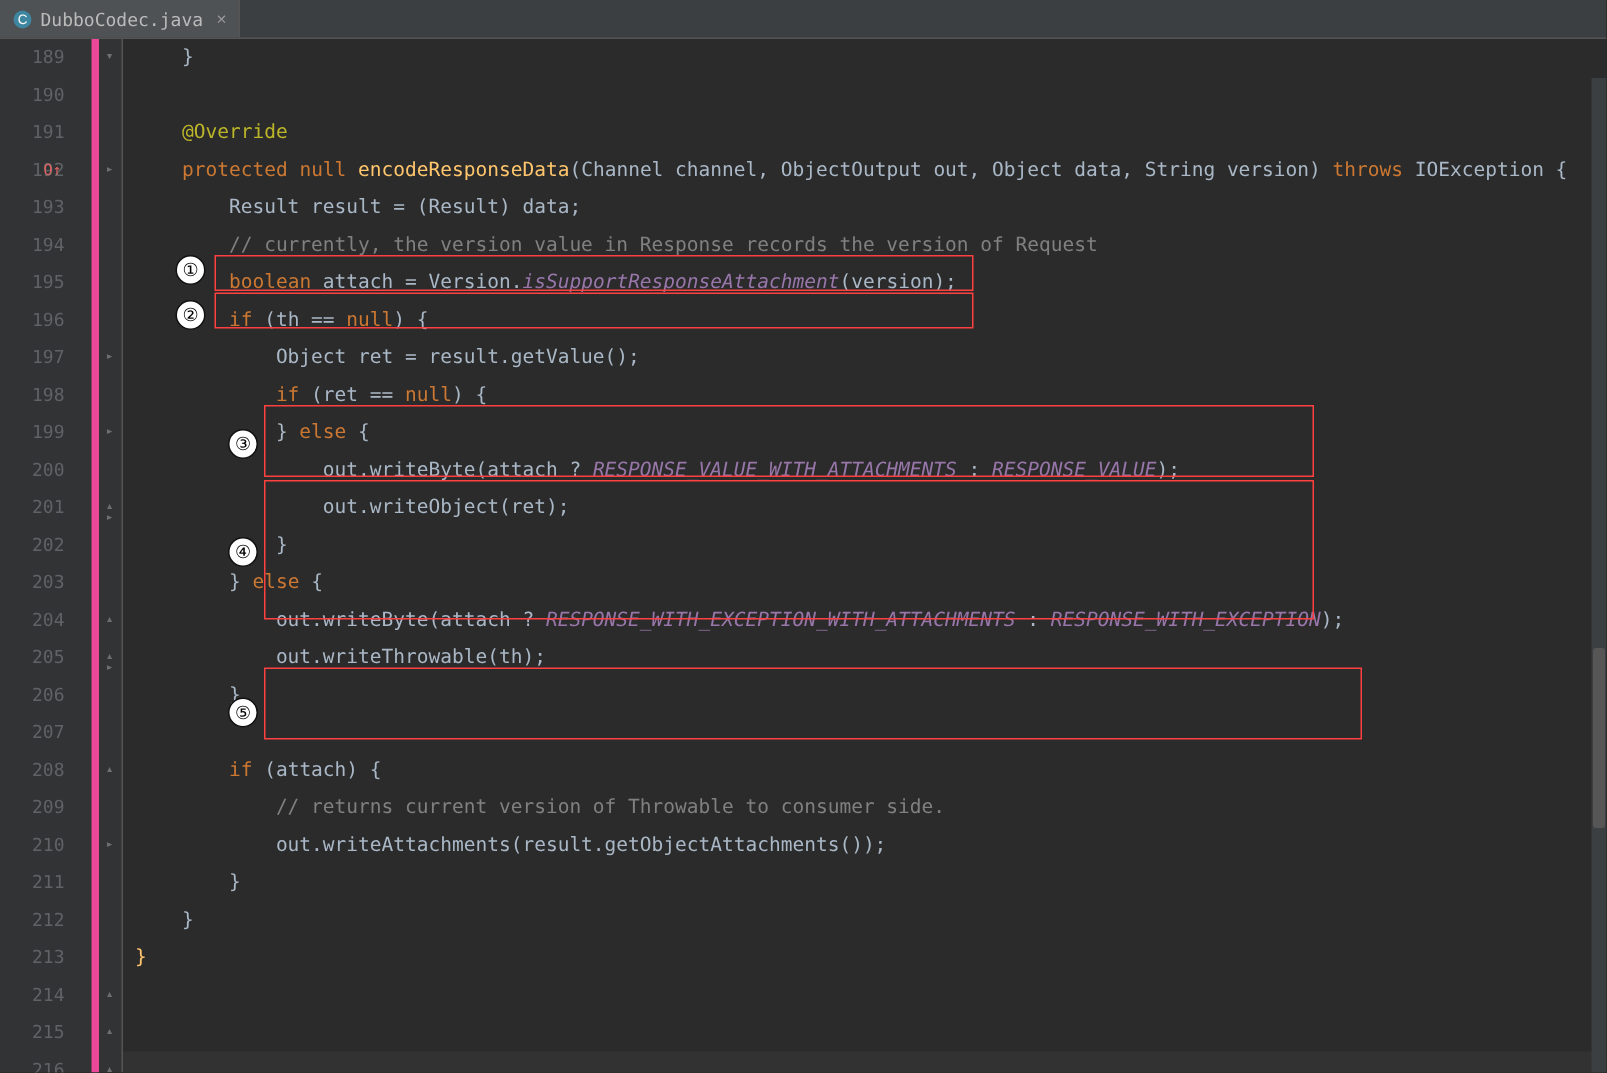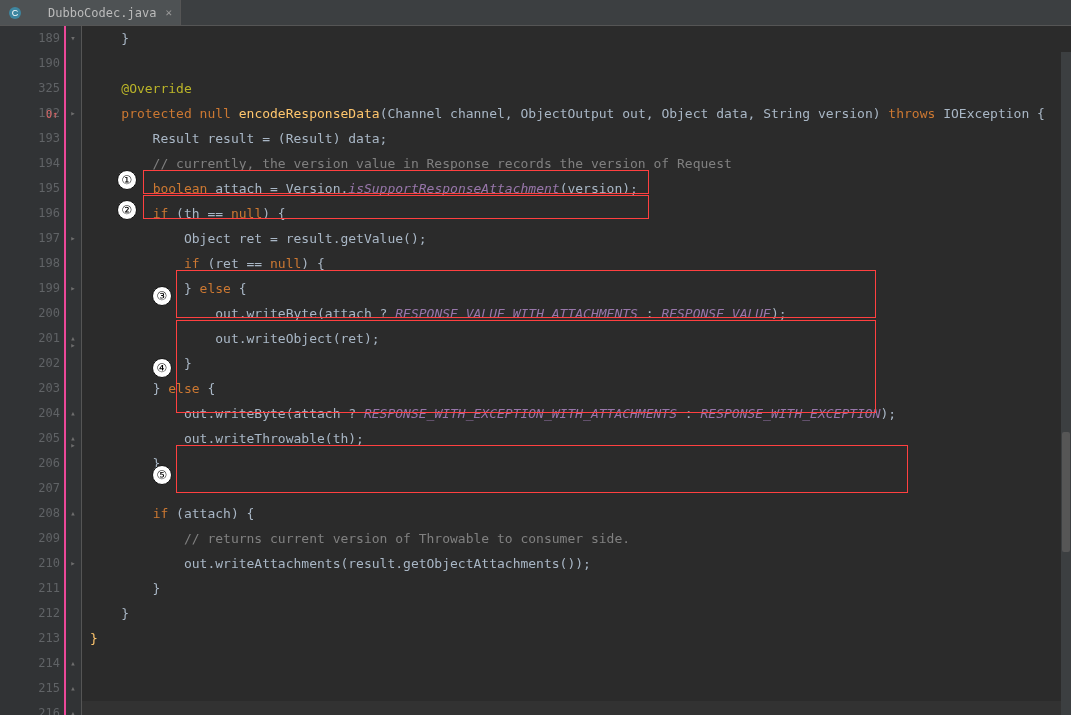--- a/index.html
+++ b/index.html
@@ -34,32 +34,32 @@
     height: 14px;
     display: flex;
     align-items: center;
     justify-content: center;
   }
   .tab .close {
     color: #999;
     font-size: 11px;
     margin-left: 4px;
   }
-  .tab-label { color: #bbbbbb; font-size: 12px; margin-left: 21px; }
+  .tab-label { color: #bbbbbb; font-size: 12px; }
   .editor-area {
     display: flex;
     height: calc(100% - 26px);
     position: relative;
   }
   .gutter {
     width: 66px;
     background: #313335;
-    border-right: 2px solid #ec4899;
+    border-right: 5px solid #ec4899;
     text-align: right;
-    padding-right: 4px;
+    padding-right: 18px;
     color: #606366;
     font-size: 12px;
     user-select: none;
     position: relative;
   }
   .gutter .line {
     height: 25px;
     line-height: 25px;
     position: relative;
   }
@@ -161,21 +161,21 @@
     <span class="tab-label">DubboCodec.java</span>
     <span class="close">✕</span>
   </div>
 </div>
 
 <div class="editor-area">
 
   <div class="gutter" id="gutter">
       <div class="line">189</div>
       <div class="line">190</div>
-      <div class="line">325</div>
+      <div class="line">191</div>
       <div class="line">192<span class="gutter-mark" style="color: rgb(224, 102, 102);">O↑</span></div>
       <div class="line">193</div>
       <div class="line">194</div>
       <div class="line">195</div>
       <div class="line">196</div>
       <div class="line">197</div>
       <div class="line">198</div>
       <div class="line">199</div>
       <div class="line">200</div>
       <div class="line">201</div>

